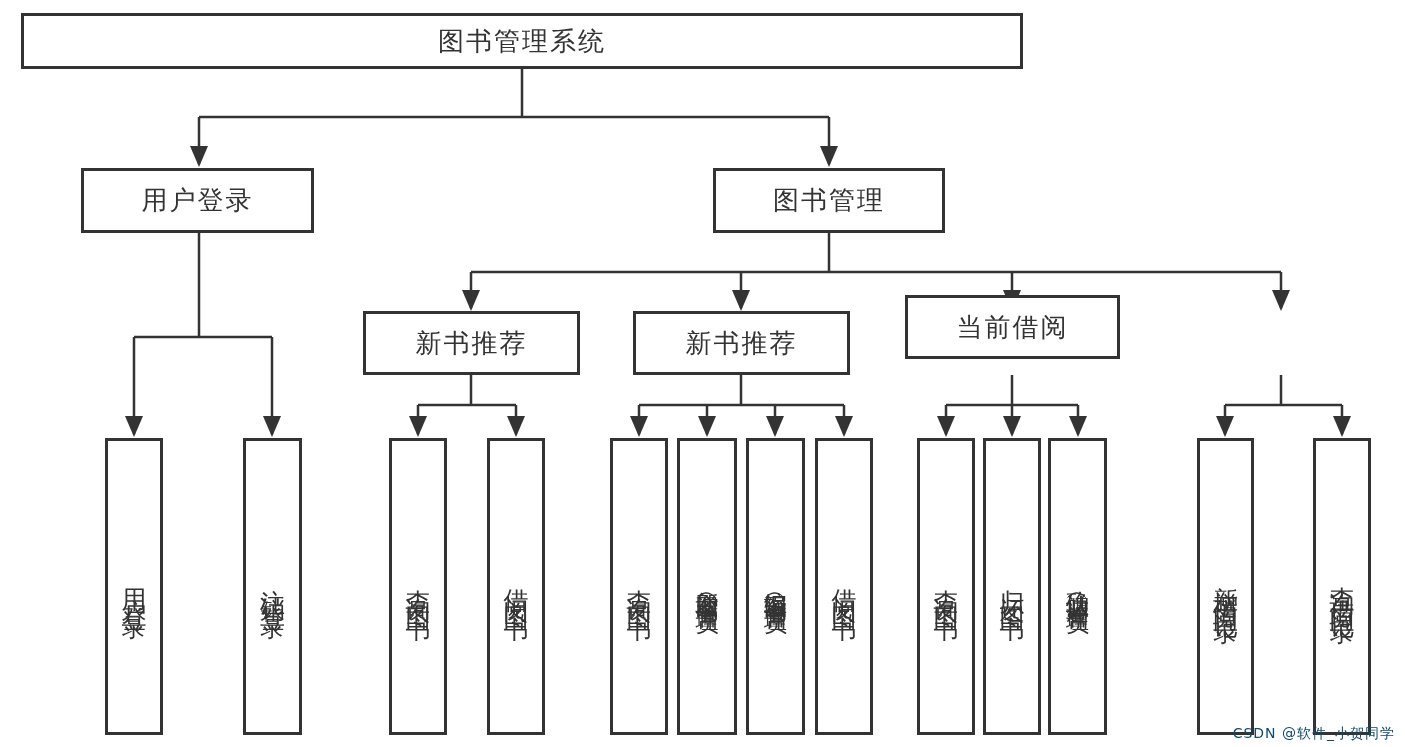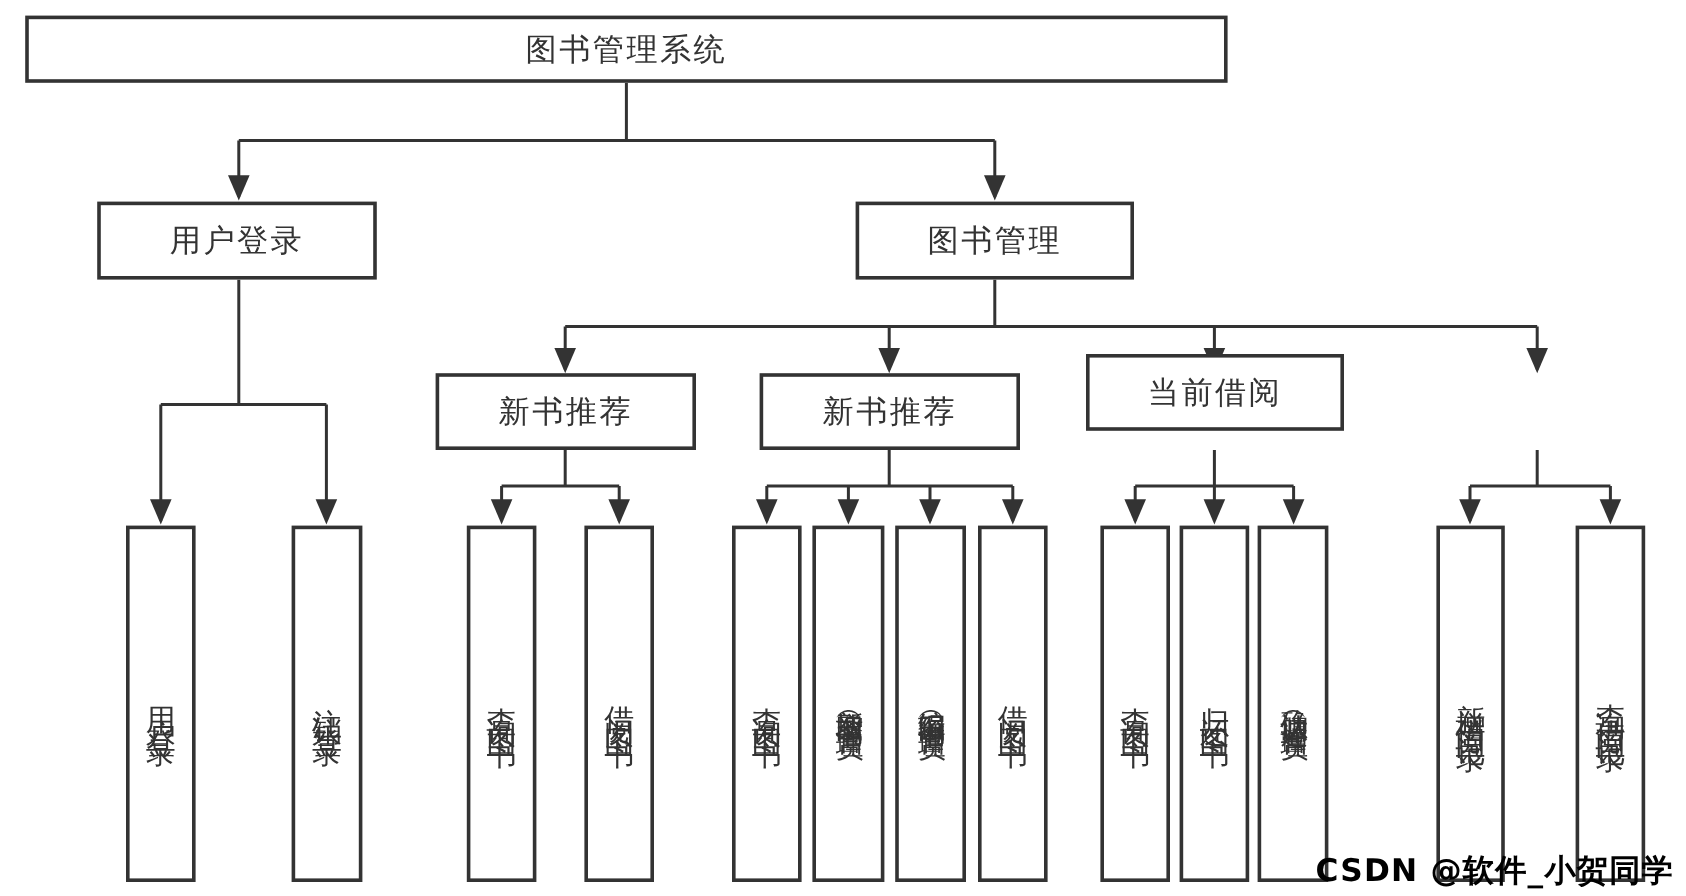--- a/index.html
+++ b/index.html
@@ -37,26 +37,25 @@
     line-height: 1;
   }
   .v4 { font-size: 25px; letter-spacing: 9px; }
   .v6 { font-size: 25px; letter-spacing: 7px; }
   .v9 { font-size: 23px; letter-spacing: 3px; }
 
   .watermark {
     position: absolute;
     right: 10px;
     bottom: 4px;
-    font-size: 26px;
-    color: #000000;
+    font-size: 14px;
+    color: #0c4a6e;
     letter-spacing: 1px;
     white-space: nowrap;
     z-index: 10;
-    font-weight: bold;
   }
 </style>
 </head>
 <body>
 
 <div class="stage">
 
   <svg class="connectors" width="1405" height="747" viewBox="0 0 1405 747">
 
     <path d="M522,69 V117 M199,117 H829 M199,117 V164 M829,117 V164"></path>

